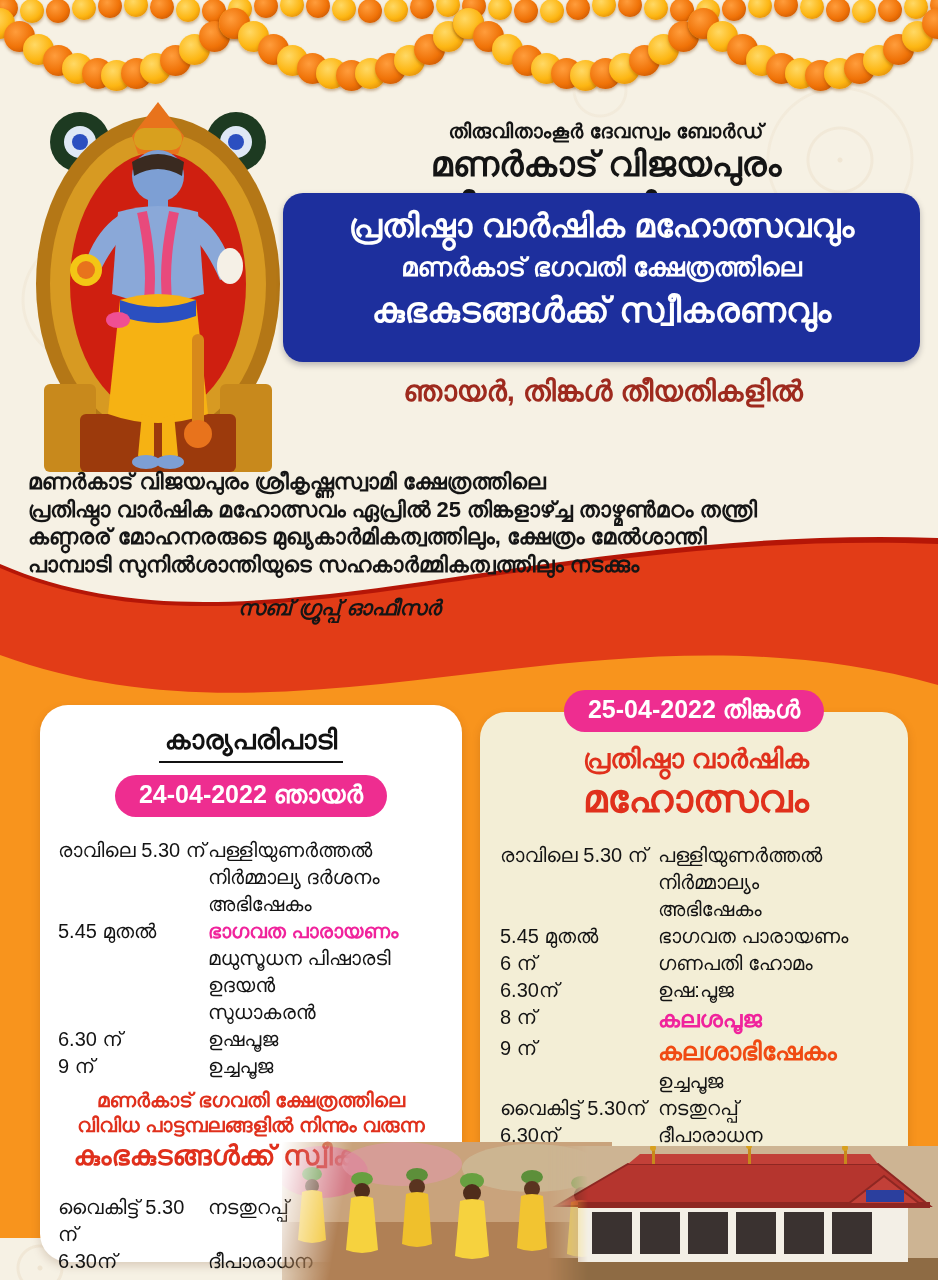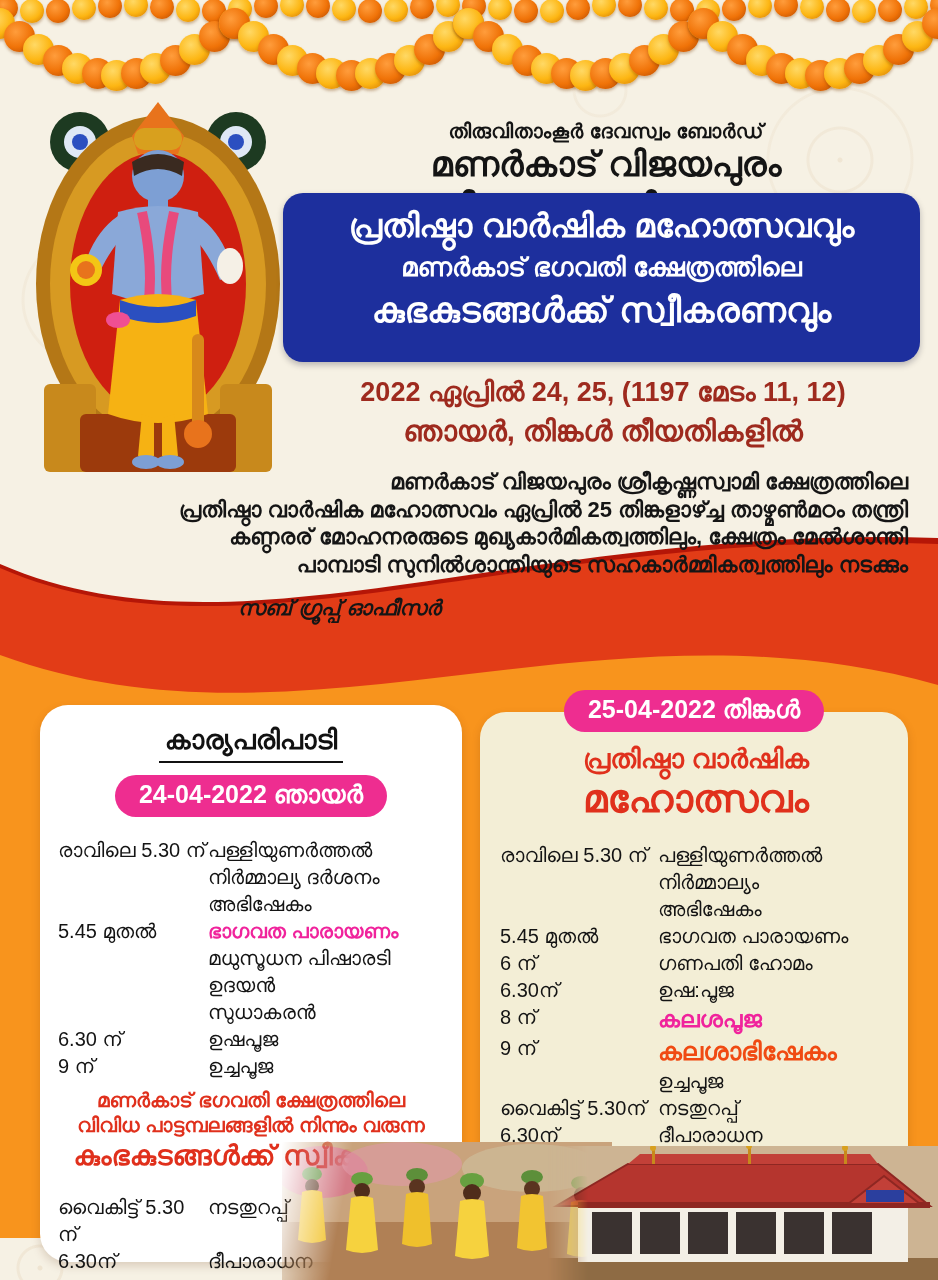--- a/index.html
+++ b/index.html
@@ -36,21 +36,21 @@
   .blue-banner{position:absolute;left:283px;top:193px;width:637px;height:169px;background:var(--banner-blue);
     border-radius:20px;color:#fff;text-align:center;padding-top:10px;box-shadow:0 3px 6px rgba(0,0,30,.25);}
   .banner-l1{font-size:33px;font-weight:800;line-height:46px;}
   .banner-l2{font-size:26px;font-weight:800;line-height:37px;}
   .banner-l3{font-size:35px;font-weight:800;line-height:48px;}
 
   .date-block{position:absolute;left:290px;top:372px;width:626px;text-align:center;color:var(--date-red);font-weight:800;}
   .date-l1{font-size:27px;line-height:40px;}
   .date-l2{font-size:29px;line-height:38px;}
 
-  .desc{position:absolute;left:28px;top:468px;width:880px;text-align:right;color:#151515;font-weight:700;font-size:22px;line-height:27.5px;}
+  .desc{position:absolute;left:28px;top:468px;width:880px;text-align:left;color:#151515;font-weight:700;font-size:22px;line-height:27.5px;}
   .signature{position:absolute;left:238px;top:596px;font-size:21px;font-weight:700;font-style:italic;color:#151515;text-align:right;}
 
   .card{position:absolute;box-shadow:0 4px 10px rgba(90,40,0,.18);}
   .left-card{left:40px;top:705px;width:422px;height:557px;background:#fff;border-radius:28px;padding:14px 18px 0 18px;}
   .right-card{left:480px;top:712px;width:428px;height:478px;background:var(--card-beige);border-radius:26px;padding:30px 16px 0 20px;}
 
   .program-title-wrap{text-align:center;margin-top:6px;}
   .program-title{display:inline-block;font-size:27px;font-weight:800;color:#111;border-bottom:2.5px solid #111;padding:0 6px 5px 6px;}
 
   .badge{display:block;margin:12px auto 10px auto;width:max-content;background:var(--badge-pink);color:#fff;
@@ -236,21 +236,20 @@
     <circle cx="176" cy="350" r="14" fill="#e8731c"></circle>
   </svg>
 
   <div class="blue-banner">
     <div class="banner-l1">പ്രതിഷ്ഠാ വാർഷിക മഹോത്സവവും</div>
     <div class="banner-l2">മണർകാട് ഭഗവതി ക്ഷേത്രത്തിലെ</div>
     <div class="banner-l3">കുഭകുടങ്ങൾക്ക് സ്വീകരണവും</div>
   </div>
 
   <div class="date-block">
-    <div class="date-l1">2022 ഏപ്രിൽ 24, 25, (1197 മേടം 11, 12)</div>
     <div class="date-l2">ഞായർ, തിങ്കൾ തീയതികളിൽ</div>
   </div>
 
   <div class="desc">
     <div>മണർകാട് വിജയപുരം ശ്രീകൃഷ്ണസ്വാമി ക്ഷേത്രത്തിലെ</div>
     <div>പ്രതിഷ്ഠാ വാർഷിക മഹോത്സവം ഏപ്രിൽ 25 തിങ്കളാഴ്ച്ച താഴ്മൺമഠം തന്ത്രി</div>
     <div>കണ്ഠരര് മോഹനരരുടെ മുഖ്യകാർമികത്വത്തിലും, ക്ഷേത്രം മേൽശാന്തി</div>
     <div>പാമ്പാടി സുനിൽശാന്തിയുടെ സഹകാർമ്മികത്വത്തിലും നടക്കും</div>
   </div>
 

